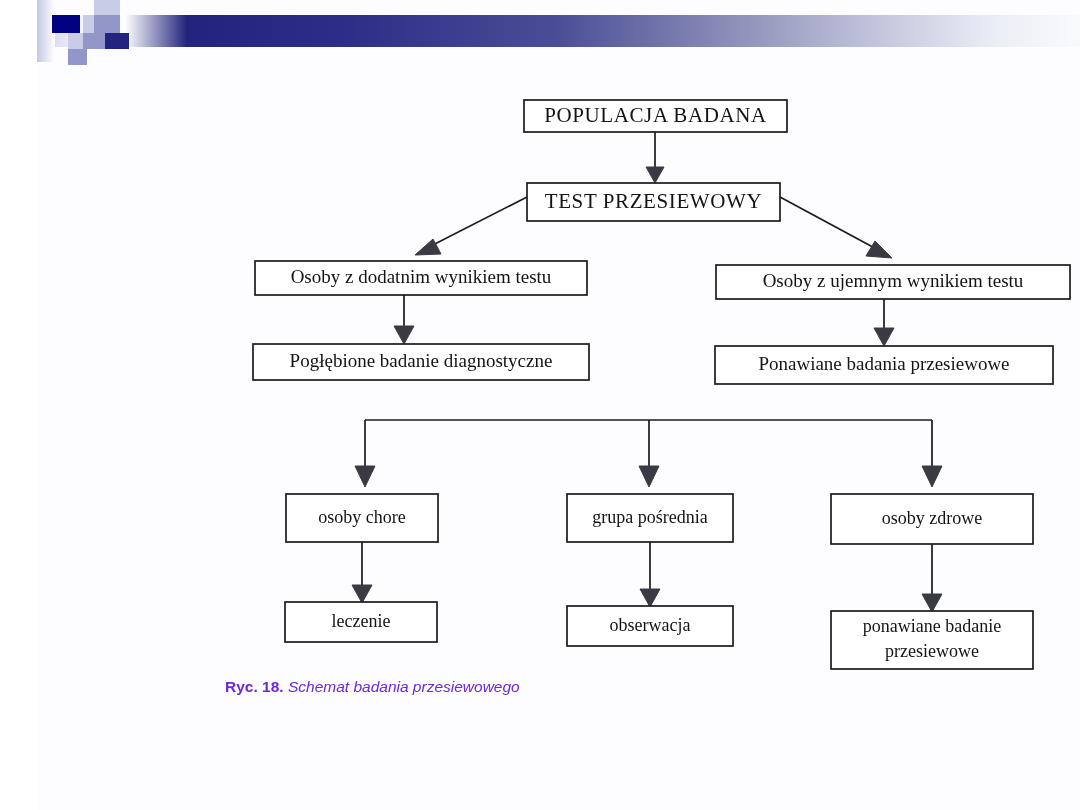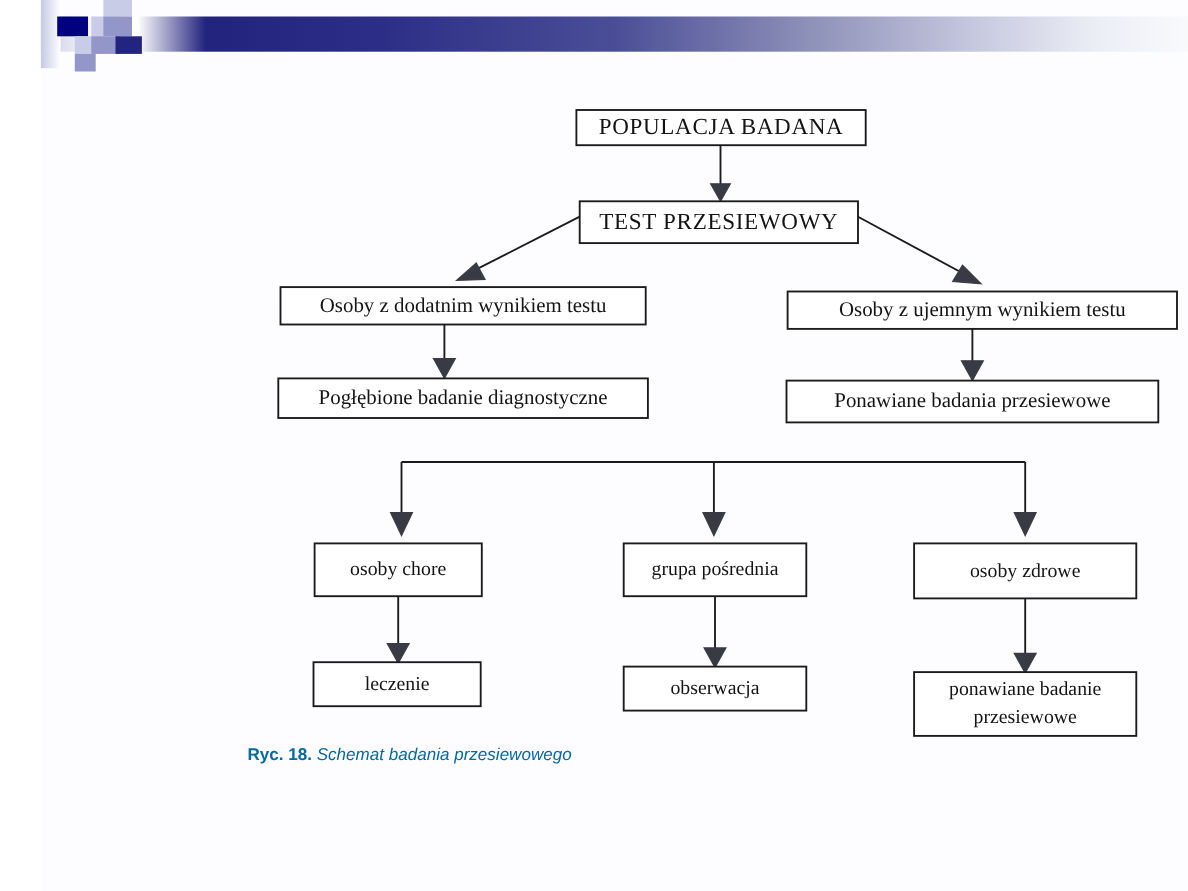--- a/index.html
+++ b/index.html
@@ -51,21 +51,21 @@
   .sq-light  { background: #c9cce6; }
   .sq-navy   { background: #222480; }
 
   
   #caption {
     position: absolute;
     left: 188px;
     top: 678px;
     font-family: "Liberation Sans", sans-serif;
     font-size: 15.5px;
-    color: #0369a1;
+    color: #6d28d9;
     white-space: nowrap;
   }
   #caption .cap-label {
     font-weight: bold;
   }
   #caption .cap-text {
     font-style: italic;
   }
 
   

